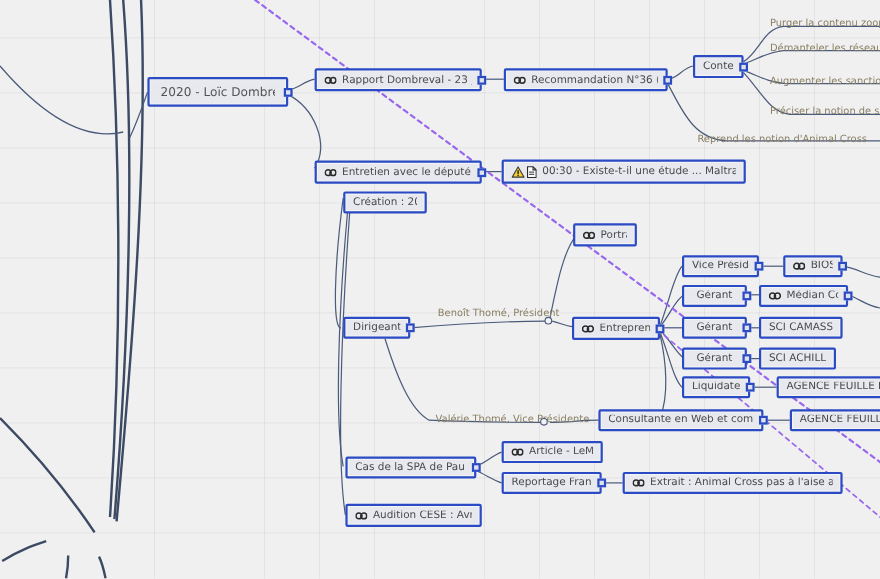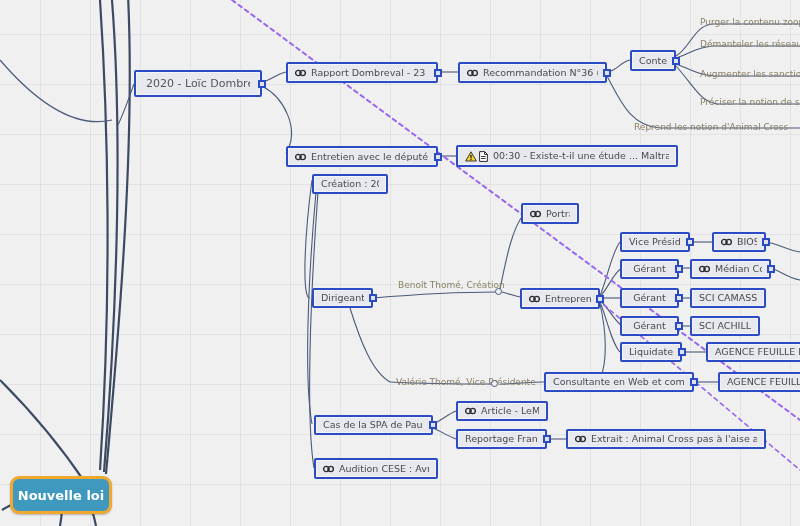--- a/index.html
+++ b/index.html
@@ -147,21 +147,21 @@
       <path d="M 232 0 L 800 420" fill="none" stroke="#9966ee" stroke-width="2" stroke-dasharray="4 4" stroke-linecap="round"></path>
       <path d="M 598 300 L 800 470" fill="none" stroke="#9966ee" stroke-width="1.6" stroke-dasharray="4 4" stroke-linecap="round"></path>
     </g>
   </svg>
 
   <div class="edge-label" style="left:700px;top:18px;">Purger la contenu zoophile</div>
   <div class="edge-label" style="left:700px;top:40px;">Démanteler les réseaux zo</div>
   <div class="edge-label" style="left:700px;top:70px;">Augmenter les sanctions p</div>
   <div class="edge-label" style="left:700px;top:98px;">Préciser la notion de sévic</div>
   <div class="edge-label" style="left:634px;top:123px;">Reprend les notion d'Animal Cross</div>
-  <div class="edge-label" style="left:398px;top:281px;">Benoît Thomé, Création</div>
+  <div class="edge-label" style="left:398px;top:281px;">Benoît Thomé, Président</div>
   <div class="edge-label" style="left:396px;top:378px;">Valérie Thomé, Vice Présidente</div>
 
   <div class="waypoint" style="left:495px;top:288px;"></div>
   <div class="waypoint" style="left:491px;top:380px;"></div>
 
   <div class="node big" style="left:134px;top:70px;width:128px;height:27px;">
     <span class="lbl">2020 - Loïc Dombreval</span>
     <span class="port"></span>
   </div>
 
@@ -363,17 +363,14 @@
     <span class="ico">
         <svg width="11" height="8" viewBox="0 0 11 8">
           <circle cx="3.2" cy="4" r="2.6" fill="none" stroke="#2a2a2a" stroke-width="1.4"></circle>
           <circle cx="7.8" cy="4" r="2.6" fill="none" stroke="#2a2a2a" stroke-width="1.4"></circle>
           <rect x="4.4" y="3.2" width="2.2" height="1.6" fill="#2a2a2a"></rect>
         </svg>
       </span>
     <span class="lbl">Audition CESE : Avril 2019</span>
   </div>
 
-  <div class="root-btn" style="left:10px;top:476px;width:102px;height:38px;">
-    <span>Nouvelle loi</span>
-  </div>
 
 </div>
 
 </body></html>

